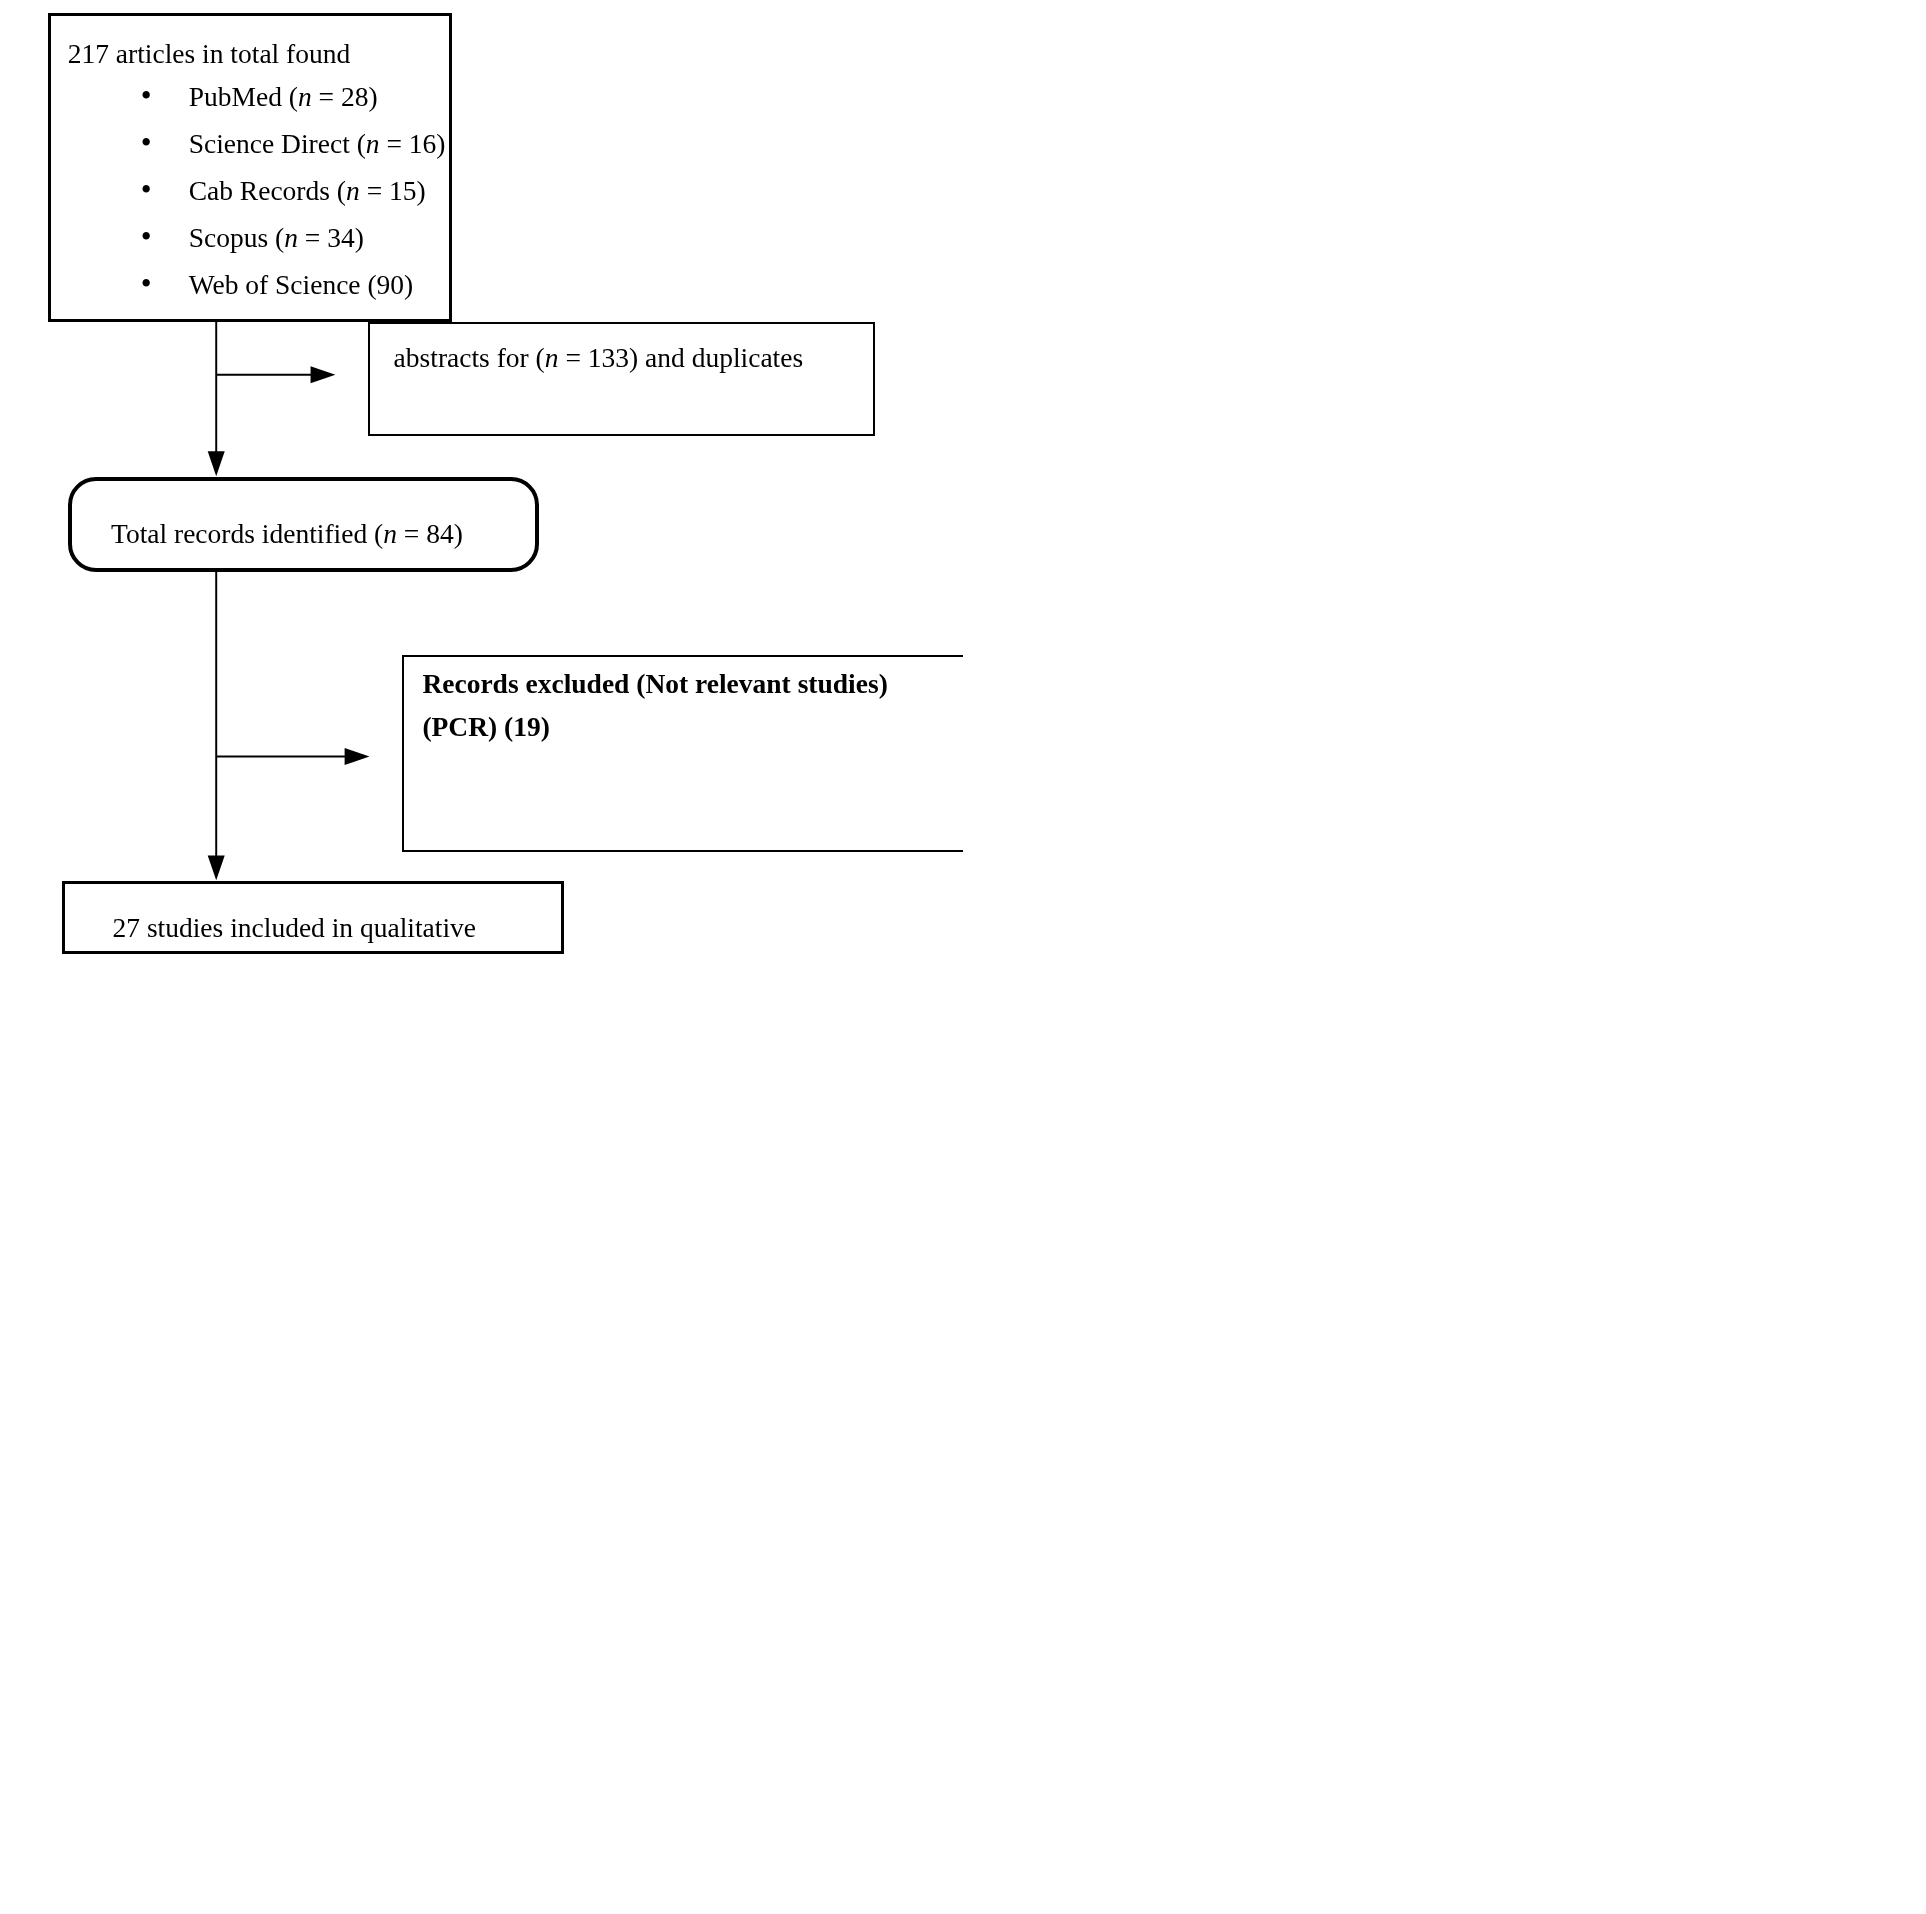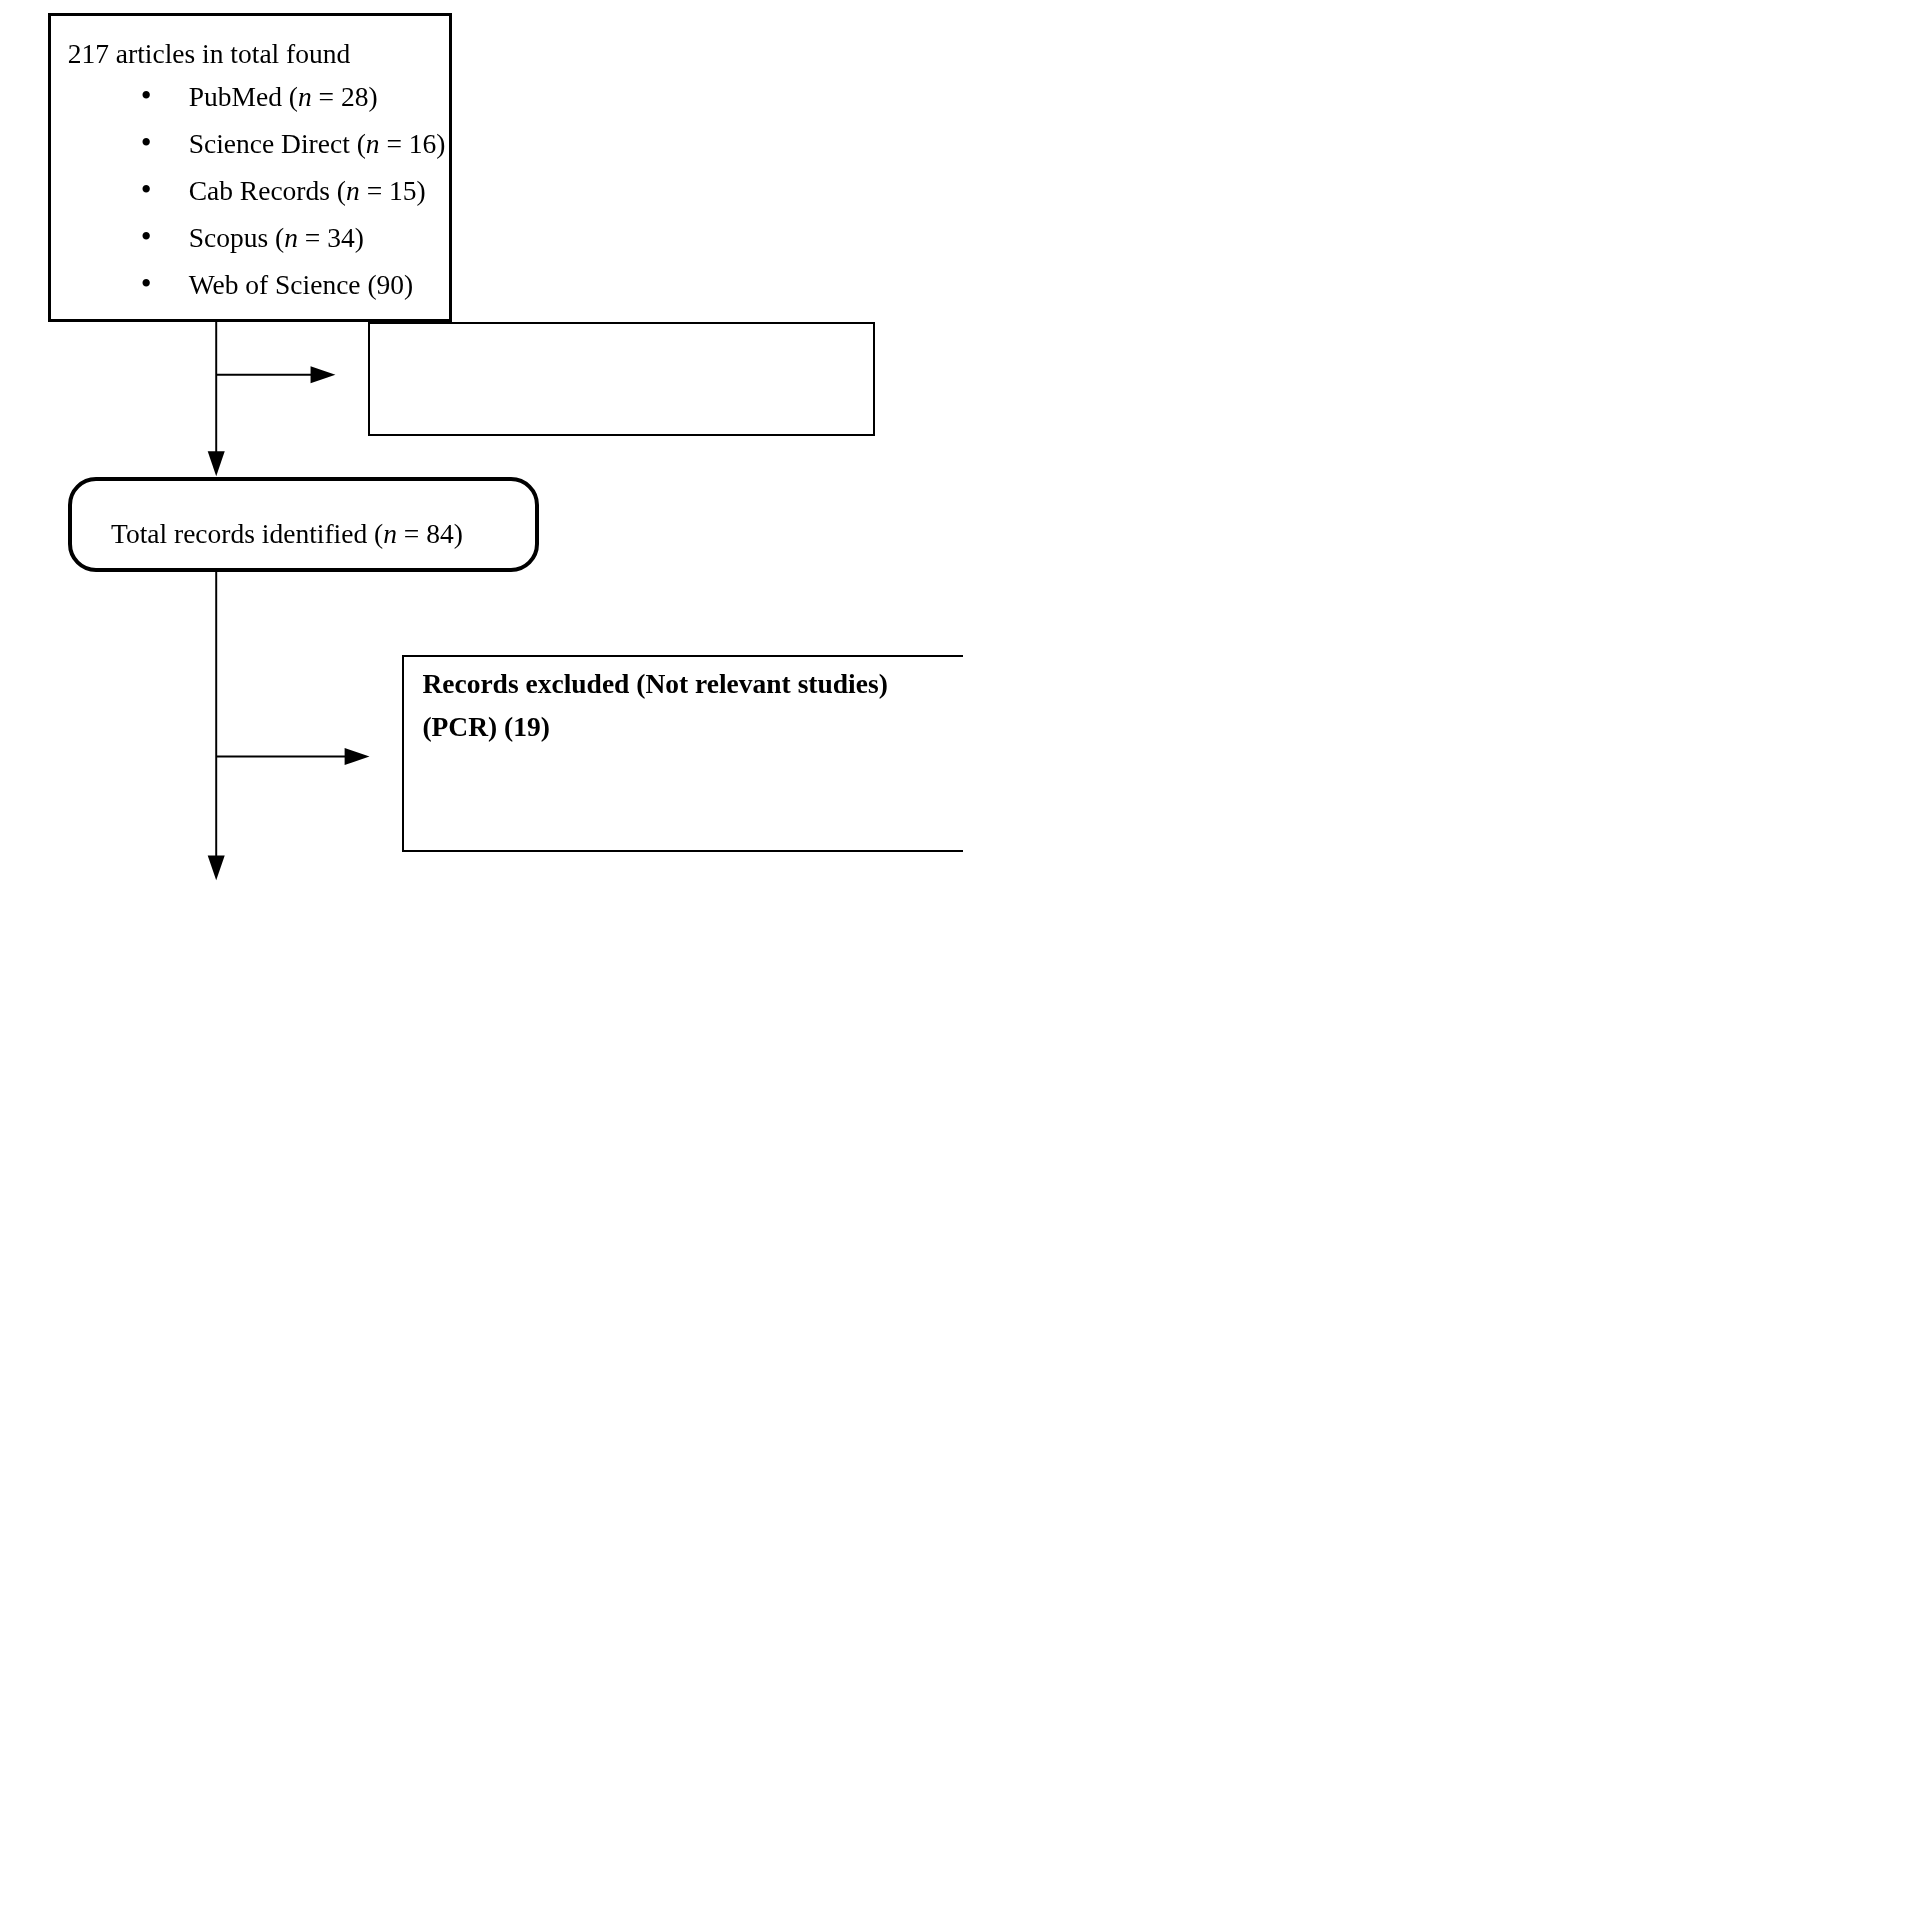--- a/index.html
+++ b/index.html
@@ -127,32 +127,40 @@
         <span>Scopus (</span><span class="nvar">n</span><span> = 34)</span>
       </li>
       <li>
         <span class="bullet">•</span>
         <span>Web of Science (90)</span><span class="nvar"></span><span></span>
       </li>
     </ul>
   </div>
 
   <div class="box" id="box-excluded-screening">
+    <div class="line">
+      <span>abstracts for (</span><span class="nvar">n</span><span> = 133) and duplicates</span>
+    </div>
   </div>
 
   <div class="box" id="box-total-records">
     <div class="line">
       <span>Total records identified (</span><span class="nvar">n</span><span> = 84)</span>
     </div>
   </div>
 
   <div class="box" id="box-records-excluded">
     <div class="line">
       <span>Records excluded (Not relevant studies)</span><span class="nvar"></span><span></span>
     </div>
     <div class="line">
       <span>(PCR) (19)</span><span class="nvar"></span><span></span>
     </div>
   </div>
 
+  <div class="box" id="box-included">
+    <div class="line">
+      <span>27 studies included in qualitative</span><span class="nvar"></span><span></span>
+    </div>
+  </div>
 
 </div>
 
 
 </body></html>

